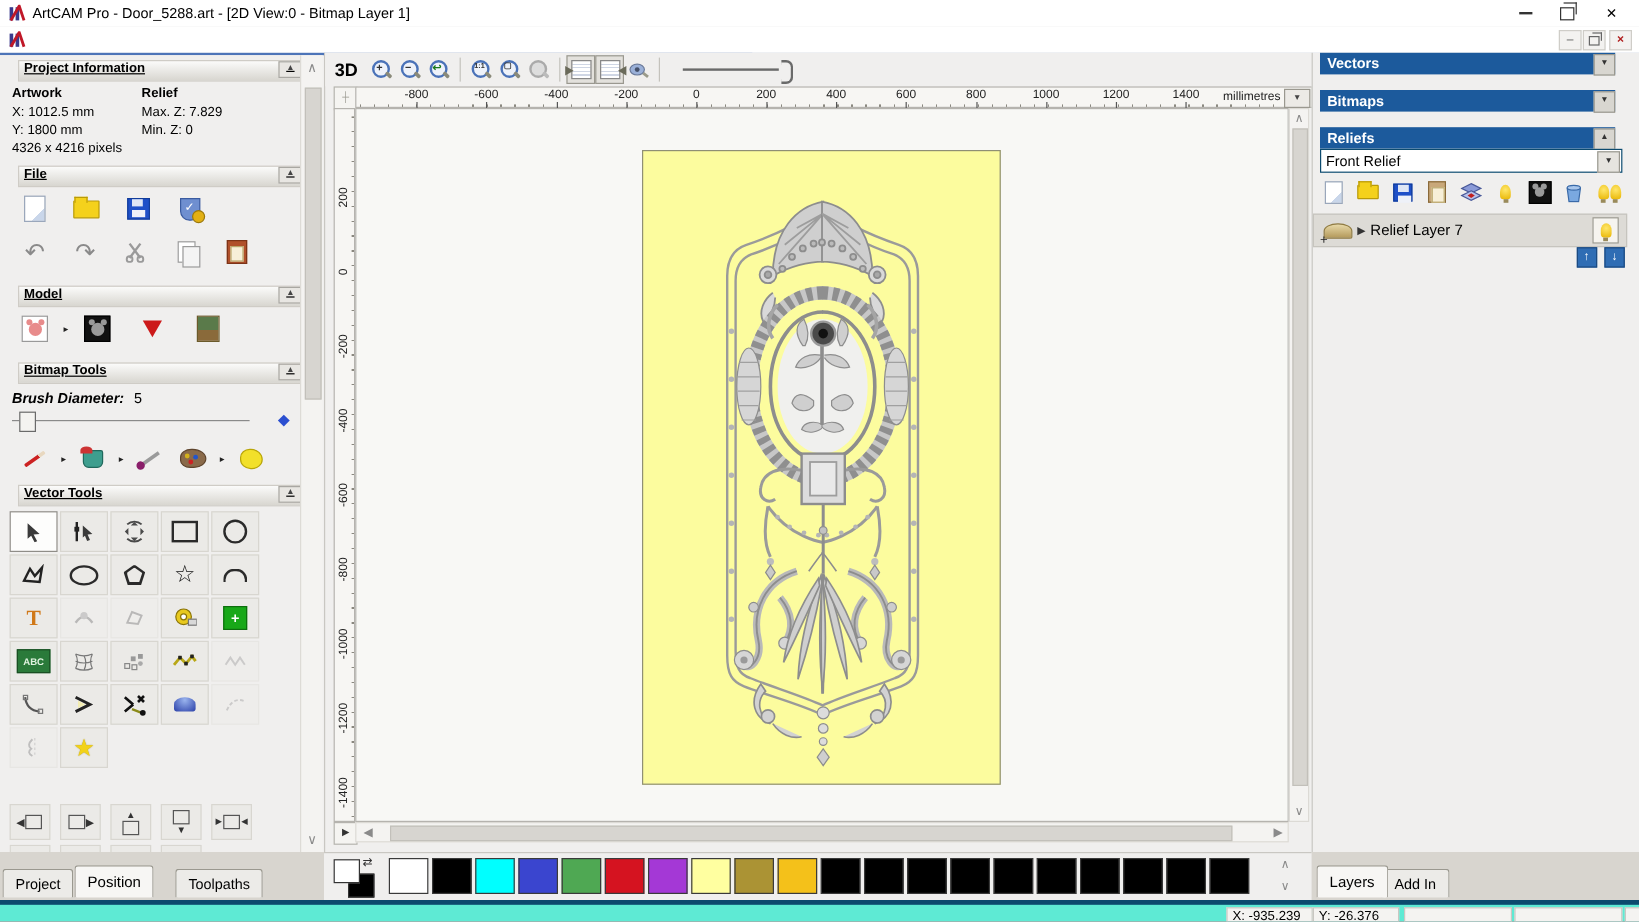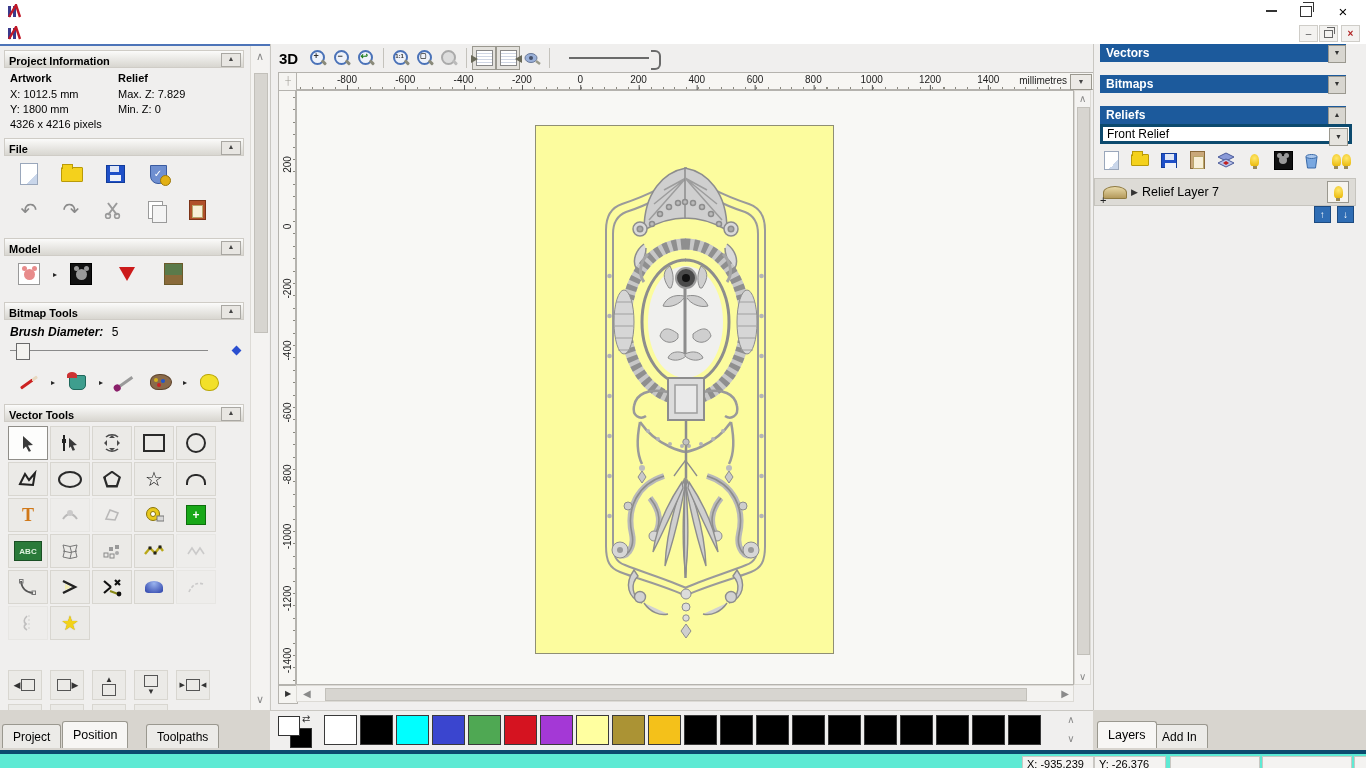--- a/index.html
+++ b/index.html
@@ -13,22 +13,22 @@
   .win-btn{top:2px;width:30px;height:18px;display:flex;align-items:center;justify-content:center;cursor:default;}
   .mdi-btn{top:3px;width:17px;height:15px;border:1px solid #cfcdc8;background:#f3f2f0;display:flex;align-items:center;justify-content:center;font-size:10px;color:#555;}
   #menubar{left:0;top:22px;width:1366px;height:22px;background:#fff;}
   .menu-item{display:inline-block;padding:3px 8px;font-size:12px;}
   .menu-item::first-letter{text-decoration:underline;}
   #frame-strip{left:0;top:44px;width:627px;height:2px;background:#4d74b8;}
   #frame-strip2{left:627px;top:44px;width:739px;height:2px;background:#b9c8dd;}
 
   
   #left-panel{left:0;top:46px;width:250px;height:664px;background:#f0efee;overflow:hidden;}
-  .sec-hdr{position:absolute;left:4px;width:238px;height:16px;background:linear-gradient(#fbfbfa,#d8d6d0);
-           border:1px solid #cfccc6;display:flex;align-items:flex-end;}
+  .sec-hdr{position:absolute;left:15px;width:238px;height:16px;background:linear-gradient(#fbfbfa,#d8d6d0);
+           border:1px solid #cfccc6;display:flex;align-items:flex-start;text-decoration:underline;}
   .sec-title{font-weight:bold;font-size:11px;padding-left:4px;flex:1;}
   .sec-btn{width:18px;height:12px;margin-right:2px;background:#e8e6e2;border:1px solid #a9a7a2;
            font-size:7px;line-height:10px;text-align:center;color:#444;}
   .info-line{position:absolute;font-size:11px;}
   .b{font-weight:bold;}
   .ico{display:inline-flex;align-items:center;justify-content:center;width:30px;height:28px;}
   .flyout{font-size:8px;color:#222;margin:0 1px;}
   .glyph20{font-size:20px;color:#8a8a8a;}
   
   .i-page{width:16px;height:20px;background:linear-gradient(135deg,#fff 70%,#c9d6ea 70%);border:1px solid #9aa7bb;}
@@ -133,21 +133,21 @@
   #swap-gl{position:absolute;left:24px;top:-3px;font-size:10px;color:#333;}
   #swatches{position:absolute;left:54px;top:4px;display:flex;gap:3px;}
   .swatch{width:33px;height:30px;border:1px solid #3a3a3a;box-sizing:border-box;}
   .pal-ch{position:absolute;left:793px;width:16px;text-align:center;color:#8a8a8a;font-size:10px;}
 
   
   #right-panel{left:1093px;top:44px;width:273px;height:666px;background:#f0efee;border-left:1px solid #c9c7c2;}
   .rp-hdr{position:absolute;left:6px;width:246px;height:18px;background:#1c5a9c;color:#fff;font-weight:bold;font-size:12px;
           display:flex;align-items:center;padding-left:6px;box-sizing:border-box;}
   .rp-btn{position:absolute;width:16px;height:16px;top:1px;background:#d8d6d0;border:1px solid #9a988f;font-size:7px;color:#333;text-align:center;line-height:14px;}
-  #relief-select{position:absolute;left:6px;top:80px;width:252px;height:20px;background:#fff;border:3px solid #0c4a6e;box-sizing:border-box;
+  #relief-select{position:absolute;left:6px;top:80px;width:252px;height:20px;background:#fff;border:1px solid #0c4a6e;box-sizing:border-box;
                  font-size:12px;display:flex;align-items:center;padding-left:4px;}
   #relief-select .dd{position:absolute;right:1px;top:1px;width:17px;height:16px;background:#e6e4df;border:1px solid #9a988f;font-size:7px;text-align:center;line-height:15px;color:#333;}
   #relief-icons{position:absolute;left:8px;top:106px;width:250px;display:flex;gap:9px;}
   #layer-row{position:absolute;left:0px;top:134px;width:260px;height:26px;background:#dddbd6;border:1px solid #c6c4be;display:flex;align-items:center;}
   .mound{width:22px;height:11px;background:linear-gradient(#e8d9a8,#b49a5c);border-radius:50% 50% 10% 10%;border:1px solid #8f7a40;position:relative;margin:0 4px 0 8px;}
   .mound::after{content:"+";position:absolute;left:-4px;bottom:-8px;font-size:11px;color:#222;}
   .bulb{width:9px;height:12px;background:radial-gradient(circle at 50% 35%,#ffe76a,#e8b400);border-radius:50% 50% 30% 30%;position:relative;}
   .bulb::after{content:"";position:absolute;left:2.5px;bottom:-3px;width:4px;height:3px;background:#9a8a5a;}
   .bulb-btn{margin-left:auto;margin-right:6px;width:20px;height:20px;background:#f6f4ef;border:1px solid #9a988f;display:flex;align-items:center;justify-content:center;}
   #layer-arrows{position:absolute;left:0;top:162px;width:260px;text-align:right;}
@@ -161,20 +161,21 @@
 <body>
 
 <div id="app">
 
   <div class="abs" id="titlebar">
     <svg class="abs" style="left:7px;top:4px" width="16" height="14">
       <rect x="1" y="2" width="3" height="11" fill="#3a3a8c"></rect>
       <rect x="6" y="2" width="3" height="11" fill="#3a3a8c"></rect>
       <path d="M2,13 L9,1 L13,13" stroke="#c01828" stroke-width="2.4" fill="none"></path>
     </svg>
+    <div class="abs" id="title-text">ArtCAM Pro - Door_5288.art - [2D View:0 - Bitmap Layer 1]</div>
     <div class="abs win-btn" style="right:80px">
         <div style="width:11px;height:2px;background:#333"></div>
       </div>
     <div class="abs win-btn" style="right:45px">
       <div style="position:relative;width:10px;height:9px;border:1.5px solid #333">
           <div style="position:absolute;left:2px;top:-5px;width:10px;height:9px;border:1.5px solid #333;border-bottom:none;border-left:none"></div>
         </div>
     </div>
     <div class="abs win-btn" style="right:8px;font-size:15px">
         <span>×</span>

